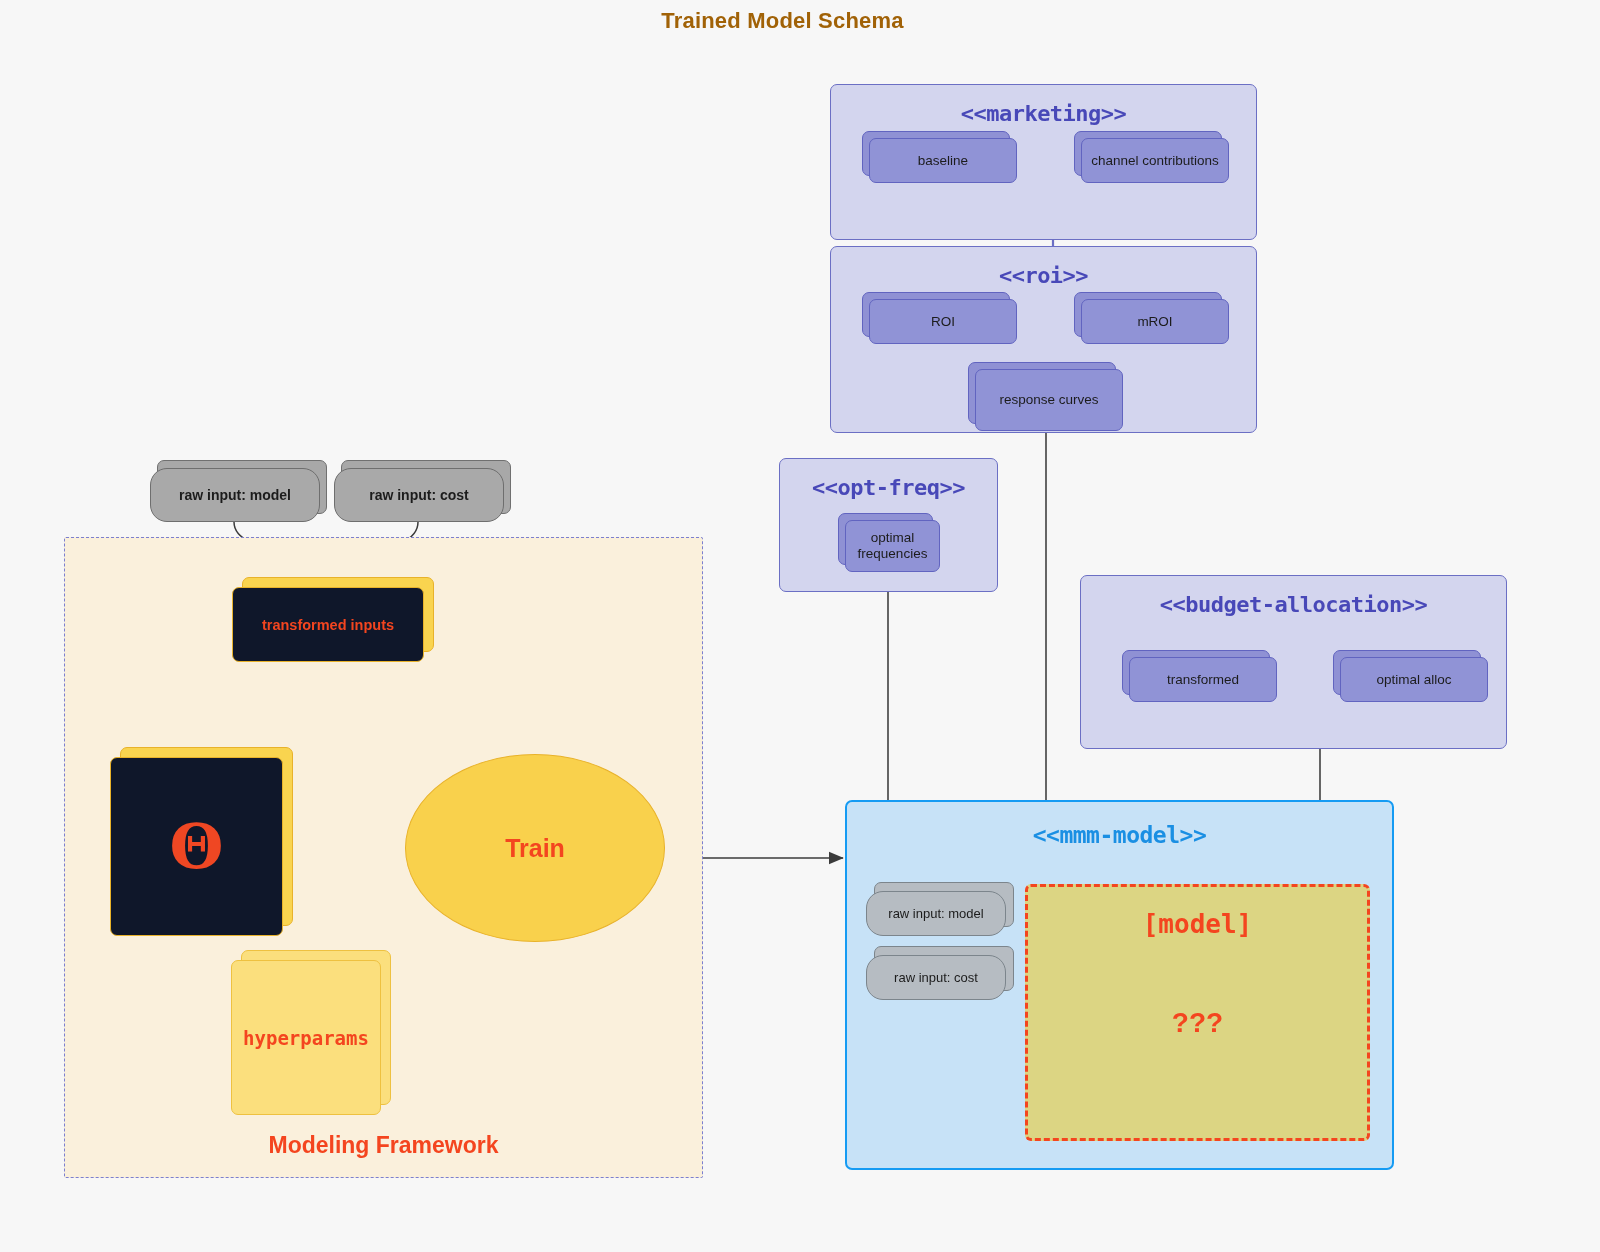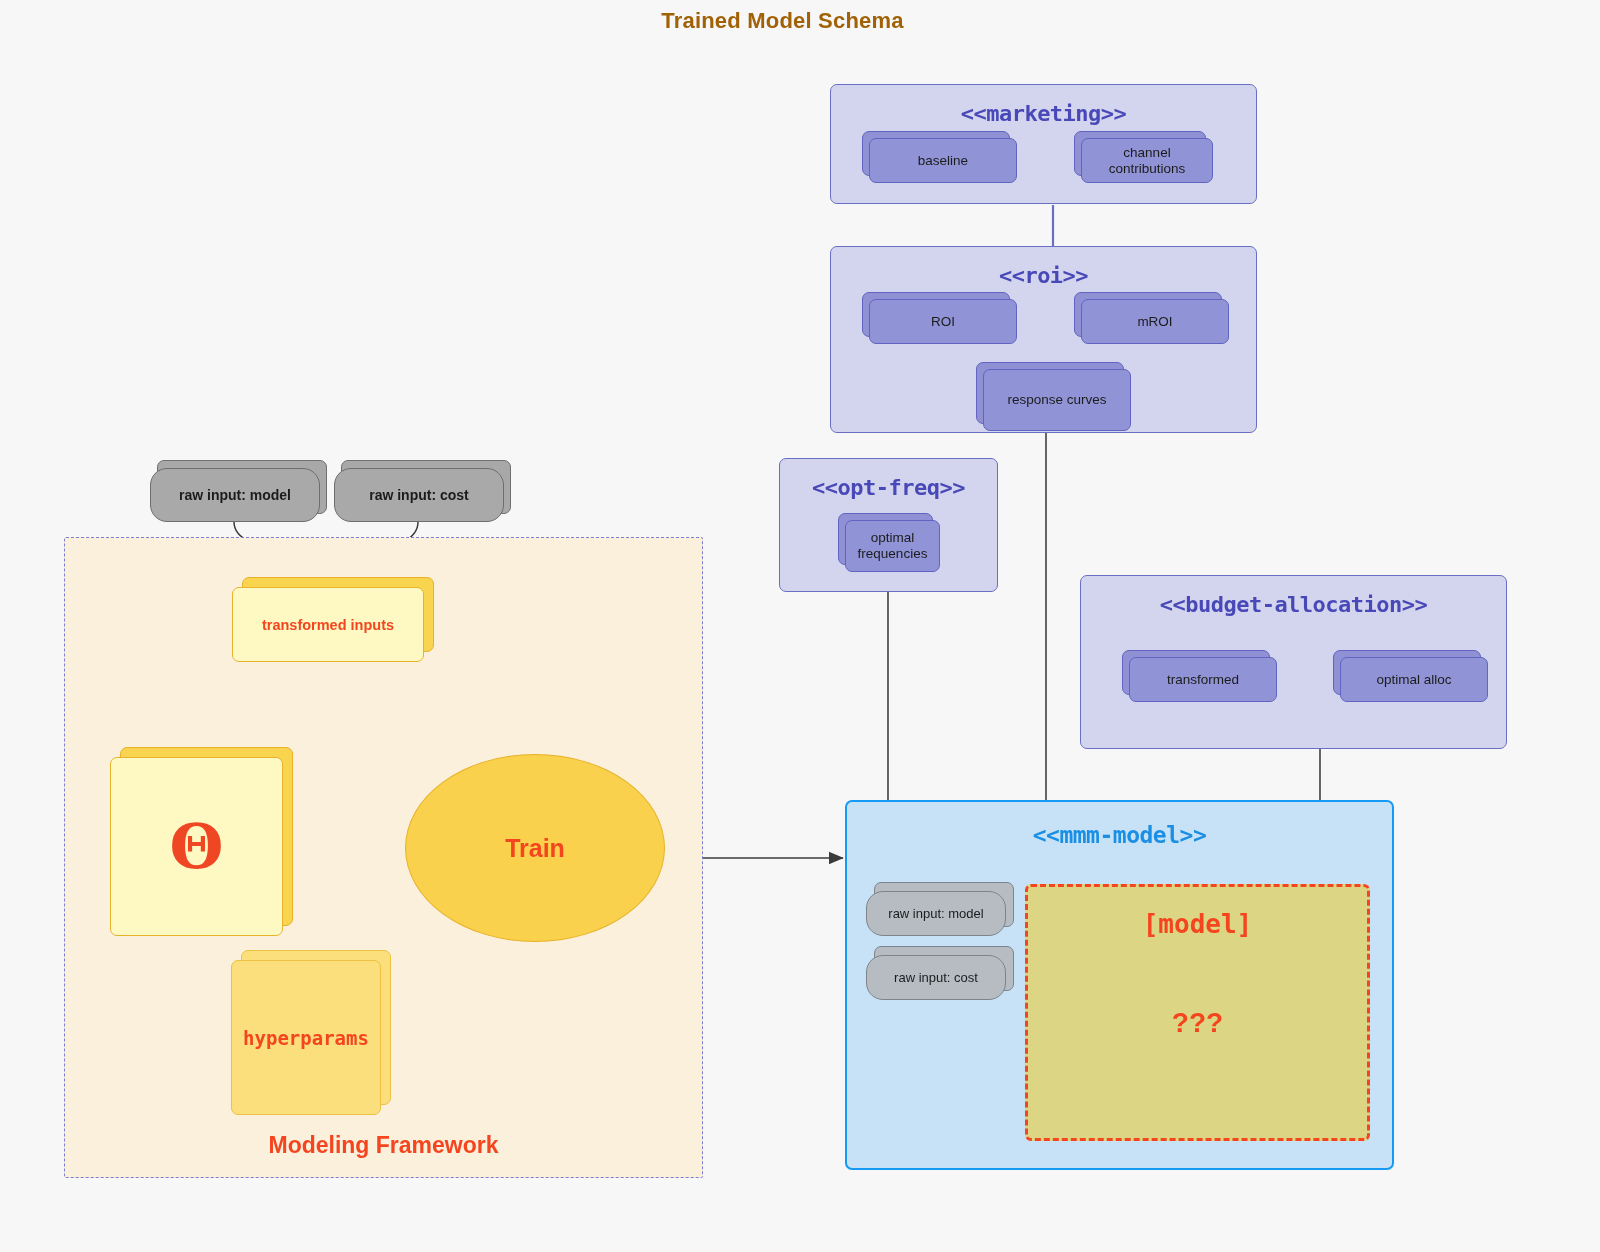--- a/index.html
+++ b/index.html
@@ -146,21 +146,21 @@
     width: 100%; height: 100%;
     background: #f9d44f;
     border: 1.6px solid #e8b22a;
     border-radius: 7px;
     box-sizing: border-box;
   }
   .ynode .front {
     position: absolute;
     left: 0; top: 0;
     width: 100%; height: 100%;
-    background: #fef9c3;
+    background: #0f172a;
     border: 1.6px solid #e8b22a;
     border-radius: 7px;
     box-sizing: border-box;
     display: flex;
     align-items: center;
     justify-content: center;
     text-align: center;
     color: #f4451f;
     font-size: 14.5px;
     font-weight: bold;
@@ -294,44 +294,44 @@
 
     <path d="M418,522 C418,556 338,548 330,569" fill="none" stroke="#3b3b3b" stroke-width="1.5" marker-end="url(#arrDark2)"></path>
 
     <path d="M424,630 C510,645 538,680 536,733" fill="none" stroke="#ee3d23" stroke-width="2.3" marker-end="url(#arrRed)"></path>
 
     <line x1="283" y1="846" x2="398" y2="846" stroke="#ee3d23" stroke-width="2.6" marker-end="url(#arrRed)"></line>
 
     <path d="M381,1038 C470,1035 520,1010 534,955" fill="none" stroke="#ee3d23" stroke-width="2.3" marker-end="url(#arrRed)"></path>
   </svg>
 
-  <div class="pkg" style="left:830px; top:84px; width:427px; height:120px;padding-left:32px;">
+  <div class="pkg" style="left:830px; top:84px; width:427px; height:156px;padding-left:32px;">
     <div class="pkg-title">&lt;&lt;marketing&gt;&gt;</div>
   </div>
   <div class="node" style="left:869px; top:138px; width:148px; height:45px;">
     <div class="back"></div>
     <div class="front">baseline</div>
   </div>
-  <div class="node" style="left:1081px; top:138px; width:132px; height:45px;">
+  <div class="node" style="left:1081px; top:138px; width:148px; height:45px;">
     <div class="back"></div>
     <div class="front">channel contributions</div>
   </div>
 
   <div class="pkg" style="left:830px; top:246px; width:427px; height:187px;">
     <div class="pkg-title">&lt;&lt;roi&gt;&gt;</div>
   </div>
   <div class="node" style="left:869px; top:299px; width:148px; height:45px;">
     <div class="back"></div>
     <div class="front">ROI</div>
   </div>
   <div class="node" style="left:1081px; top:299px; width:148px; height:45px;">
     <div class="back"></div>
     <div class="front">mROI</div>
   </div>
-  <div class="node" style="left:975px; top:369px; width:148px; height:62px;margin-left:8px;">
+  <div class="node" style="left:975px; top:369px; width:148px; height:62px;">
     <div class="back"></div>
     <div class="front">response curves</div>
   </div>
 
   <div class="pkg" style="left:779px; top:458px; width:219px; height:134px;">
     <div class="pkg-title">&lt;&lt;opt-freq&gt;&gt;</div>
   </div>
   <div class="node" style="left:845px; top:520px; width:95px; height:52px;">
     <div class="back"></div>
     <div class="front">optimal frequencies</div>

